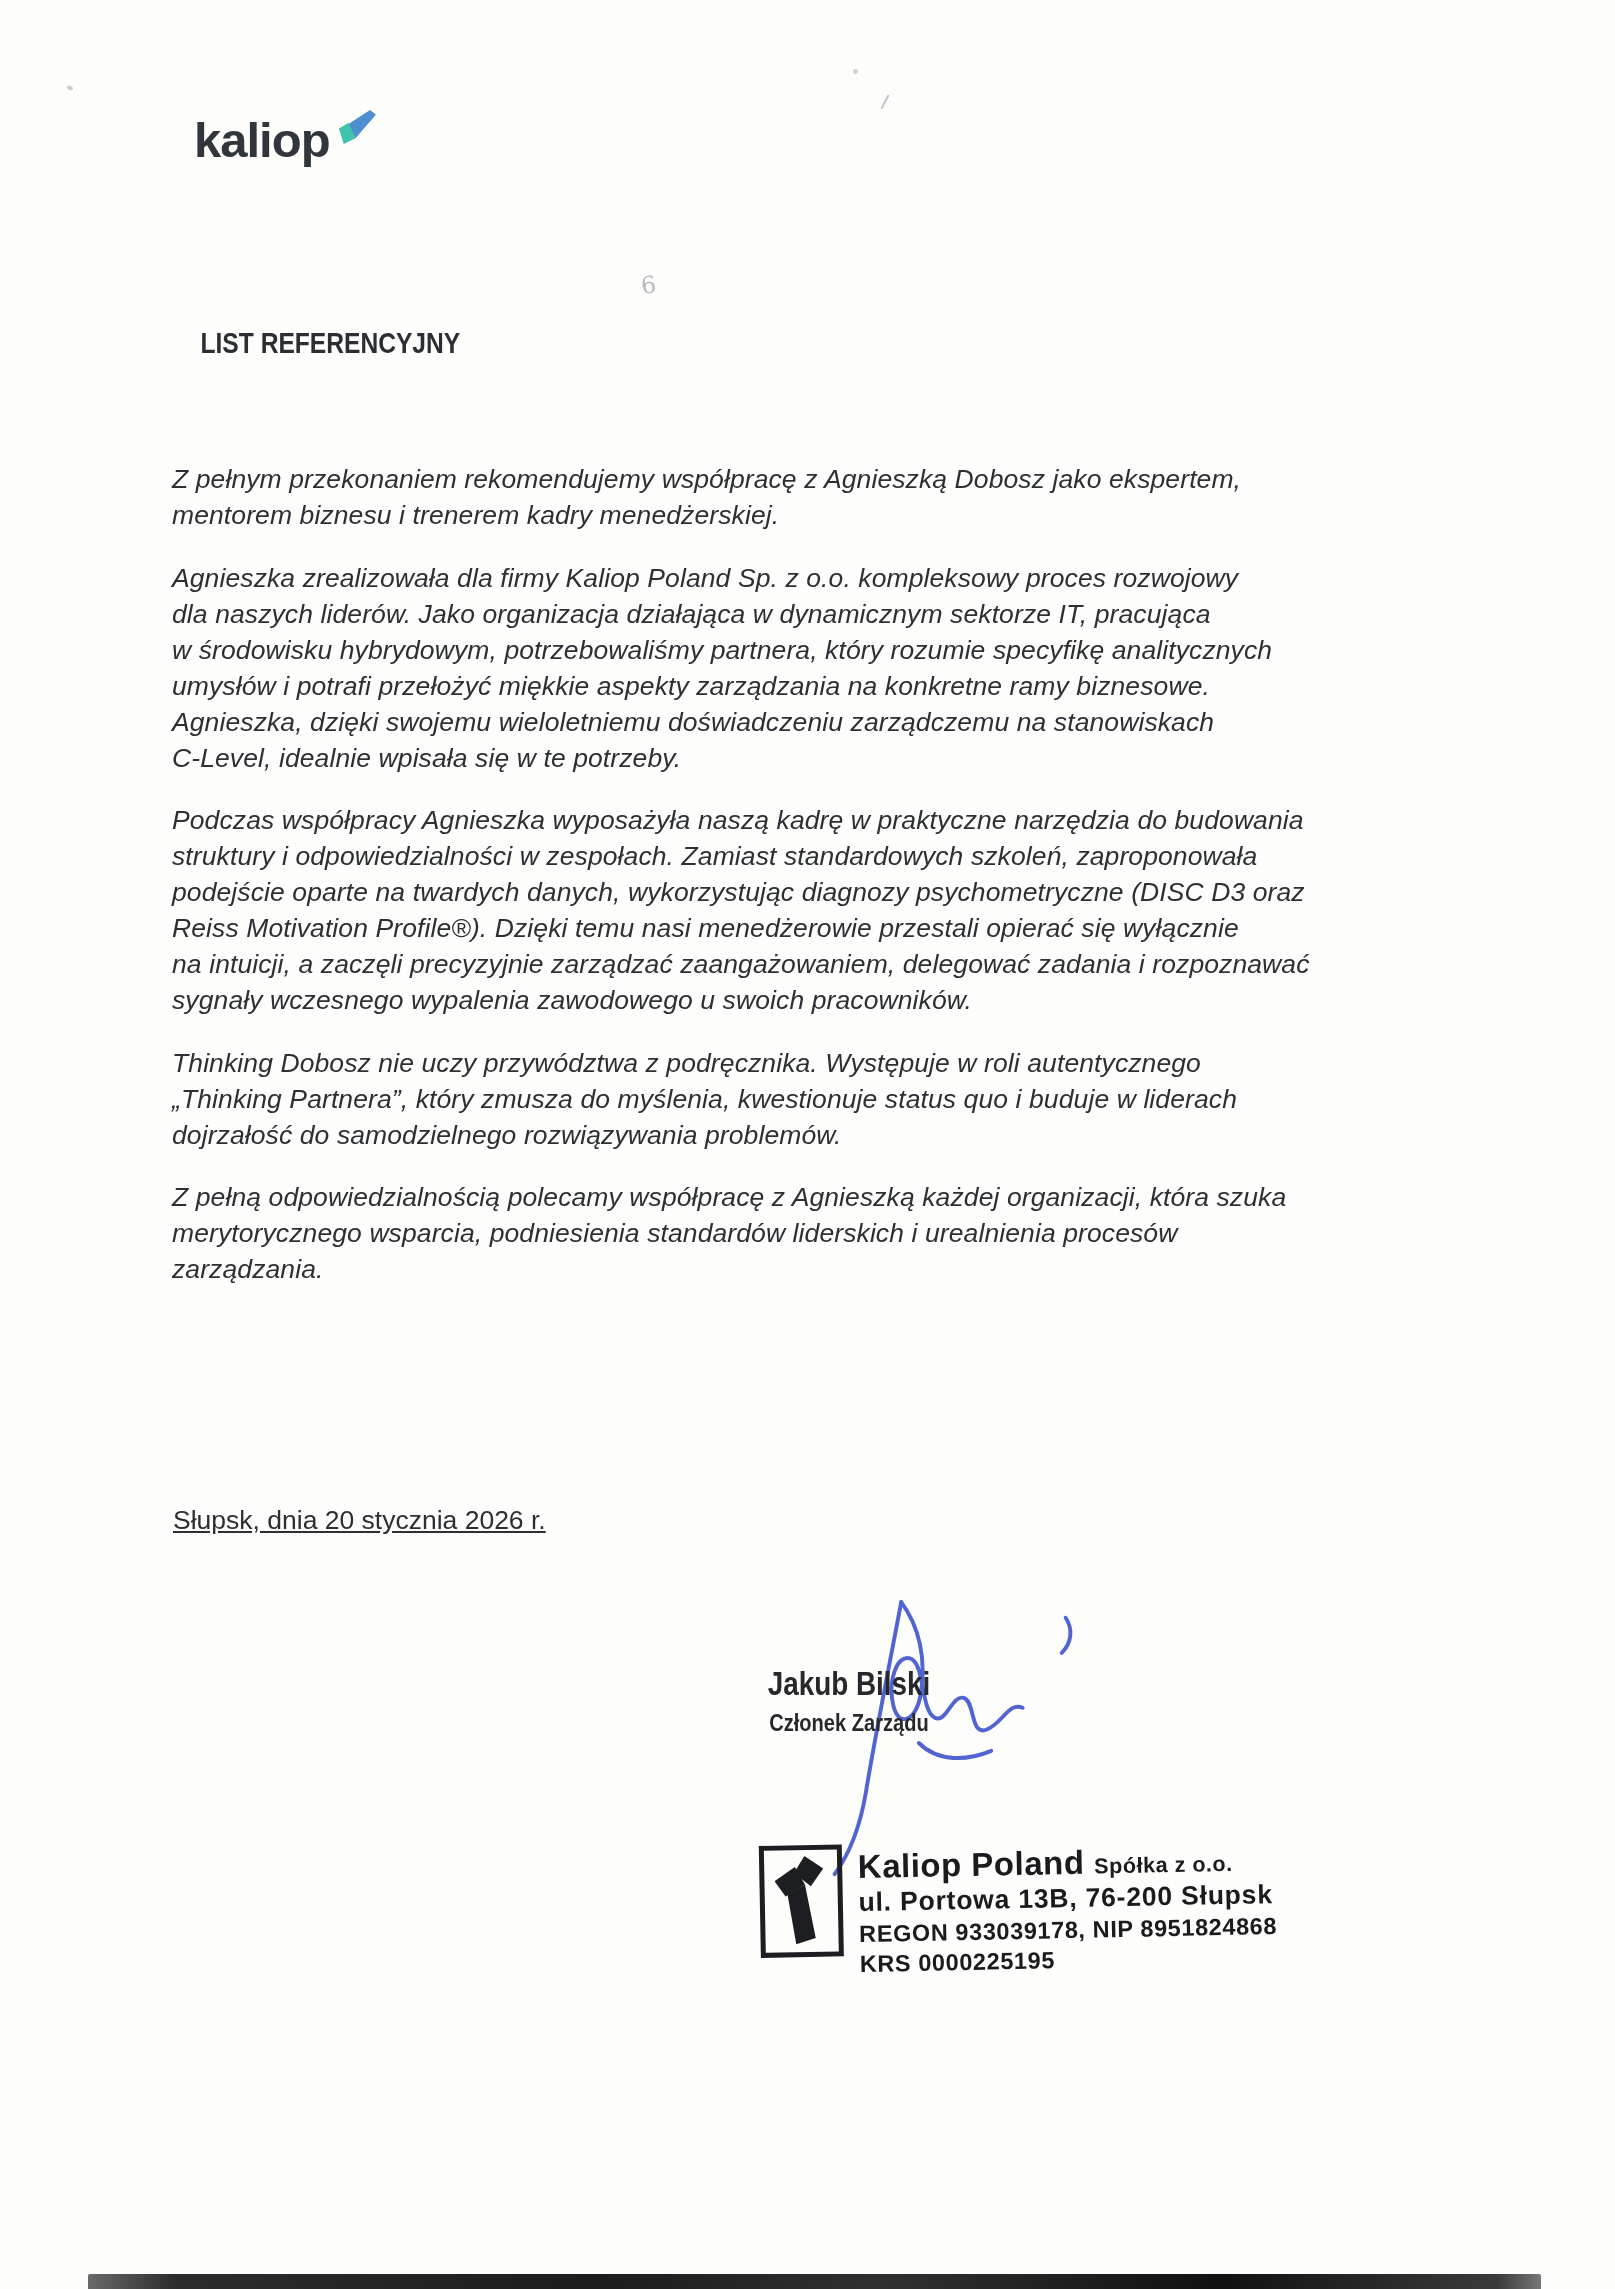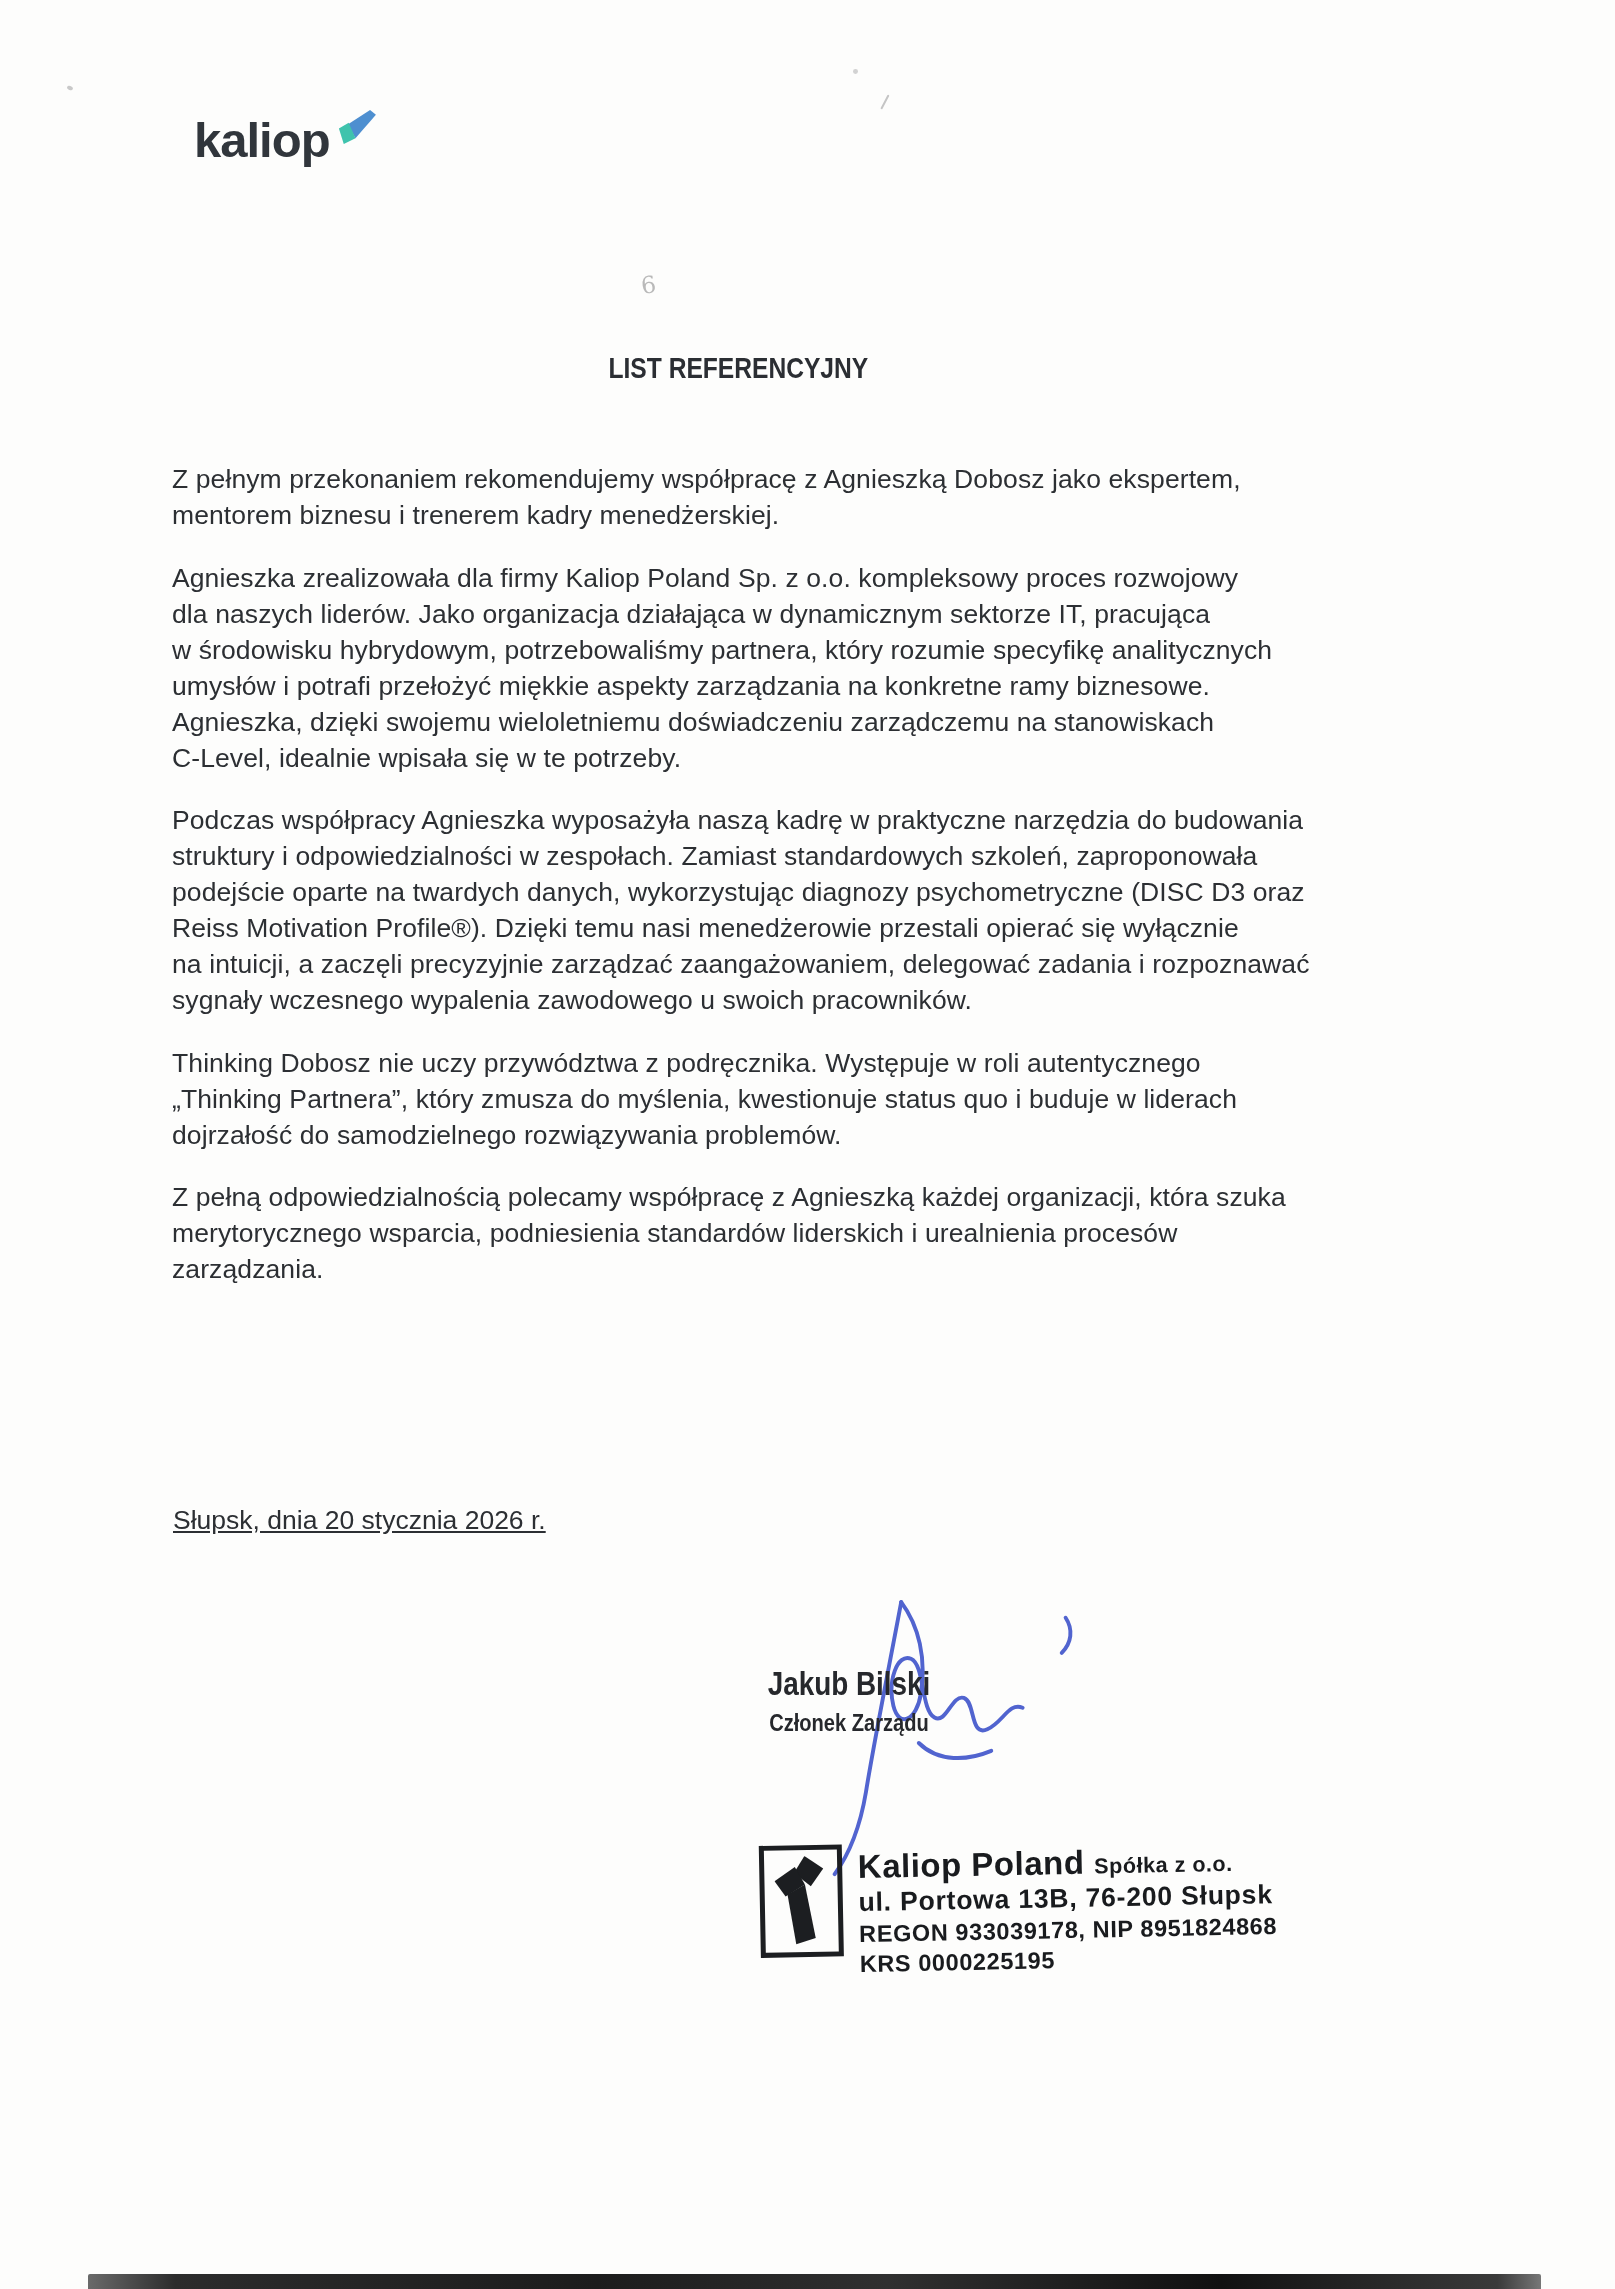--- a/index.html
+++ b/index.html
@@ -22,34 +22,34 @@
   .logo-icon{margin-left:2px;margin-top:-5.9px;}
 
   
   .artifact{position:absolute;pointer-events:none;}
   .a-dot1{left:67px;top:86px;width:5.9px;height:3.9px;background:#c9c9c9;border-radius:50%;transform:rotate(20deg);}
   .a-dot2{left:853px;top:69px;width:4.9px;height:4.9px;background:#d2d2d2;border-radius:50%;}
   .a-slash{left:884px;top:94px;width:2px;height:15.7px;background:#c5c5c5;transform:rotate(28deg);border-radius:2px;}
   .a-glyph{left:641px;top:271px;font-size:23.5px;color:#b9b9b9;transform:rotate(-8deg);font-family:"DejaVu Serif",serif;}
 
   
-  .title-wrap{position:absolute;left:172px;top:351px;width:1132px;text-align:center;}
+  .title-wrap{position:absolute;left:172px;top:326px;width:1132px;text-align:left;}
   .title{
     display:inline-block;margin:0;
     font-size:30px;font-weight:bold;color:#2b2e33;
     letter-spacing:0px;transform:scaleX(.82);transform-origin:center;
     white-space:nowrap;
   }
 
   
   .content{
     position:absolute;left:172px;top:461px;width:1264px;
     font-size:26.5px;line-height:36px;letter-spacing:0.1px;
   }
-  .content p{margin:0 0 26.5px 0;white-space:pre-line;}
+  .content p{margin:0 0 26.5px 0;white-space:pre-line;font-style:italic;}
 
   .date-line{
     position:absolute;left:173px;top:1502px;
     font-size:26.5px;line-height:36px;text-decoration:underline;
   }
 
   
   .sig-block{position:absolute;left:702px;top:1664px;width:294px;text-align:center;color:#26282c;}
   .sig-name{font-size:34px;font-weight:bold;letter-spacing:0;transform:scaleX(.82);transform-origin:center;white-space:nowrap;}
   .sig-role{font-size:24.5px;font-weight:bold;margin-top:5.9px;transform:scaleX(.82);transform-origin:center;white-space:nowrap;}

